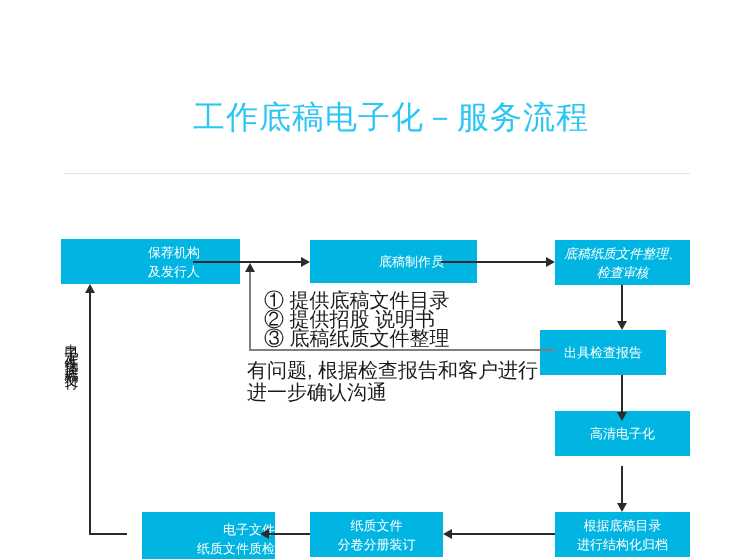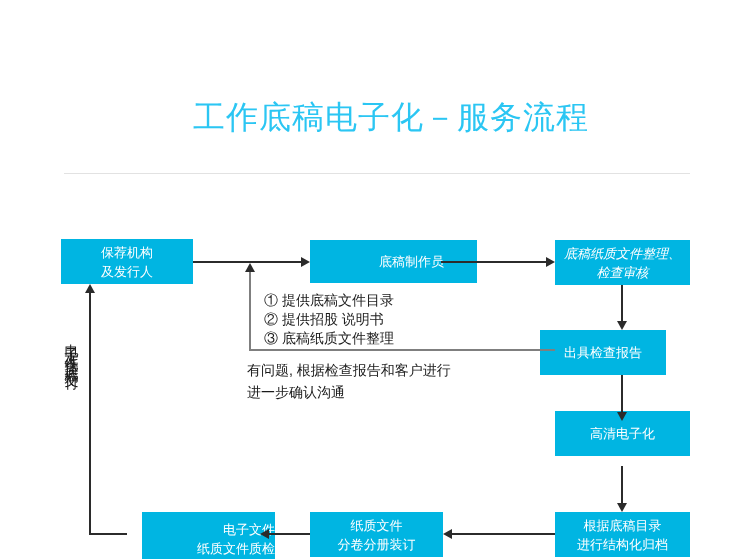--- a/index.html
+++ b/index.html
@@ -19,21 +19,21 @@
   .divider {
     position: absolute; left: 64px; top: 173px; width: 626px; height: 1px;
     background: #e2e2e2;
   }
 
   .node {
     position: absolute; background: #00b5e2; color: #ffffff;
     display: flex; flex-direction: column; align-items: center; justify-content: center;
     font-size: 13px; line-height: 19px; text-align: center;
   }
-  .n-sponsor  { left: 61px;  top: 239px; width: 132px; height: 45px; }
+  .n-sponsor  { left: 61px;  top: 239px; width: 132px; height: 45px; padding-left: 47px; }
   .n-drafter  { left: 310px; top: 240px; width: 131px; height: 43px; padding-left: 36px; }
   .n-organize { left: 555px; top: 240px; width: 135px; height: 45px; font-style: italic; }
   .n-report   { left: 540px; top: 330px; width: 126px; height: 45px; align-items: center; }
   .n-digitize { left: 555px; top: 411px; width: 135px; height: 45px; }
   .n-archive  { left: 555px; top: 512px; width: 135px; height: 45px; justify-content: center; }
   .n-binding  { left: 310px; top: 512px; width: 133px; height: 45px; }
   .n-qc       { left: 142px; top: 512px; width: 133px; height: 53px; align-items: flex-end; }
 
   .hline { position: absolute; height: 2px; background: #2b2b2b; }
   .vline { position: absolute; width: 2px;  background: #2b2b2b; }
@@ -59,21 +59,21 @@
   .a6-head { left: 443px; top: 529px; }
   .a7-line { left: 269px; top: 533px; width: 41px; }
   .a7-head { left: 260px; top: 529px; }
   .a8-line-h { left: 90px; top: 533px; width: 37px; }
   .a8-line-v { left: 89px; top: 292px; height: 243px; }
   .a8-head   { left: 85px; top: 284px; }
   .fb-line-h { left: 250px; top: 349px; width: 305px; height: 2px; }
   .fb-line-v { left: 249px; top: 272px; height: 79px; width: 2px; }
   .fb-head   { left: 245px; top: 263px; }
 
-  .annotation { position: absolute; color: #1a1a1a; font-size: 14px; }
+  .annotation { position: absolute; color: #1a1a1a; font-size: 20px; }
   .provide-list { left: 264px; top: 291px; line-height: 19px; }
   .issue-note   { left: 247px; top: 359px; line-height: 22px; }
   .delivery-label {
     left: 64px; top: 333px;
     writing-mode: vertical-lr; text-orientation: upright;
     font-size: 14px; letter-spacing: 3.5px; line-height: 16px;
   }
 </style>
 </head>
 <body>

